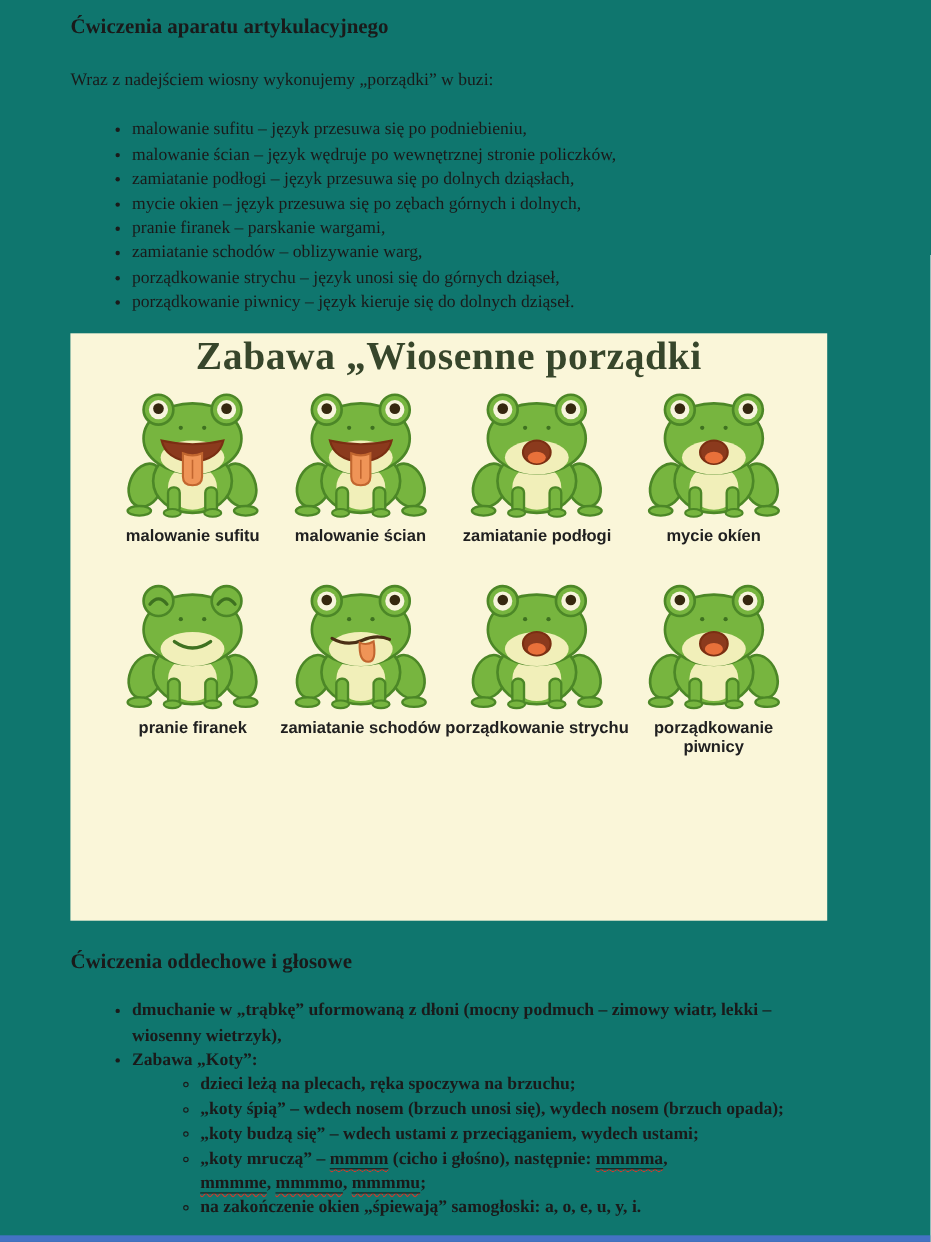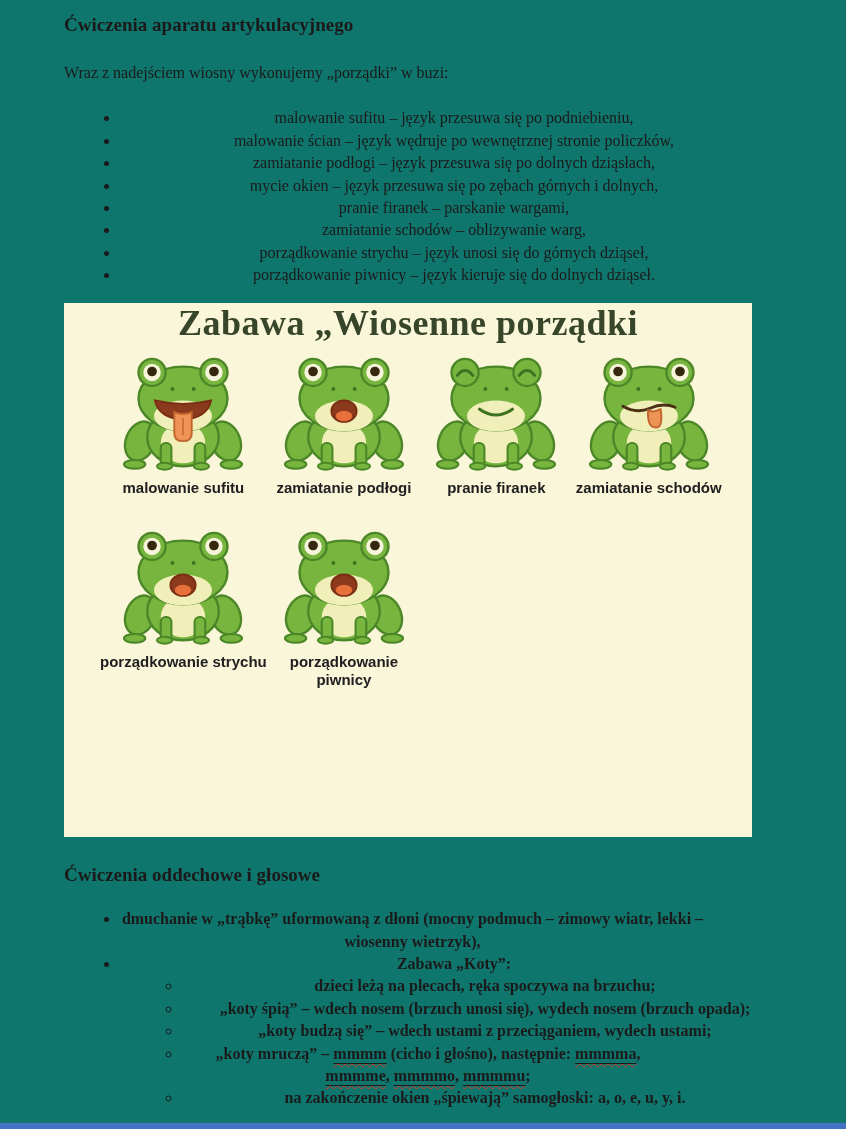--- a/index.html
+++ b/index.html
@@ -6,21 +6,21 @@
   .page {
     position:relative; width:846px; height:1129px; background:#0f766e;
     font-family:"Liberation Serif", serif; color:#1a1a1a; overflow:hidden;
   }
   .content { padding:14px 58px 0 64px; }
 
   .h1 { font-size:19px; font-weight:700; margin:0; line-height:1.2; }
   .h2 { font-size:16.5px; font-weight:700; margin:26px 0 0 0; line-height:1.2; }
   .intro { font-size:16px; margin:25px 0 0 0; line-height:1.35; }
 
-  ul.l1 { margin:24px 0 0 0; padding:0 0 0 56px; list-style:disc;text-align:center; }
+  ul.l1 { margin:24px 0 0 0; padding:0 0 0 56px; list-style:disc; }
   ul.l1 > li { font-size:16px; line-height:1.4; }
   ul.l2 { margin:0; padding:0 0 0 62px; list-style:circle; }
   ul.l2 > li { font-size:16px; line-height:1.4; }
   .wrap1 { max-width:585px; }
   .mr { max-width:492px; }
 
   
   .sq { text-decoration:underline wavy #d03a2b; text-decoration-thickness:1px; text-underline-offset:3.5px; }
   .sq .ul { text-decoration:underline solid #1a1a1a; text-decoration-thickness:1px; }
 
@@ -130,30 +130,46 @@
 
         <div class="cell">
           <svg class="frog-svg" viewBox="0 0 130 122">
             <use href="#frog-body"></use>
               <use href="#eyes-open"></use>
               <use href="#mouth-tongue-down"></use>
           </svg>
           <div class="flabel">malowanie sufitu</div>
         </div>
 
+        <div class="cell">
+          <svg class="frog-svg" viewBox="0 0 130 122">
+            <use href="#frog-body"></use>
+              <use href="#eyes-open"></use>
+              <use href="#mouth-tongue-down"></use>
+          </svg>
+          <div class="flabel">malowanie ścian</div>
+        </div>
 
         <div class="cell">
           <svg class="frog-svg" viewBox="0 0 130 122">
             <use href="#frog-body"></use>
               <use href="#eyes-open"></use>
               <use href="#mouth-oval"></use>
           </svg>
           <div class="flabel">zamiatanie podłogi</div>
         </div>
 
+        <div class="cell">
+          <svg class="frog-svg" viewBox="0 0 130 122">
+            <use href="#frog-body"></use>
+              <use href="#eyes-open"></use>
+              <use href="#mouth-oval"></use>
+          </svg>
+          <div class="flabel">mycie okíen</div>
+        </div>
 
         <div class="cell">
           <svg class="frog-svg" viewBox="0 0 130 122">
             <use href="#frog-body"></use>
               <use href="#eyes-closed"></use>
               <use href="#mouth-smile"></use>
           </svg>
           <div class="flabel">pranie firanek</div>
         </div>
 

